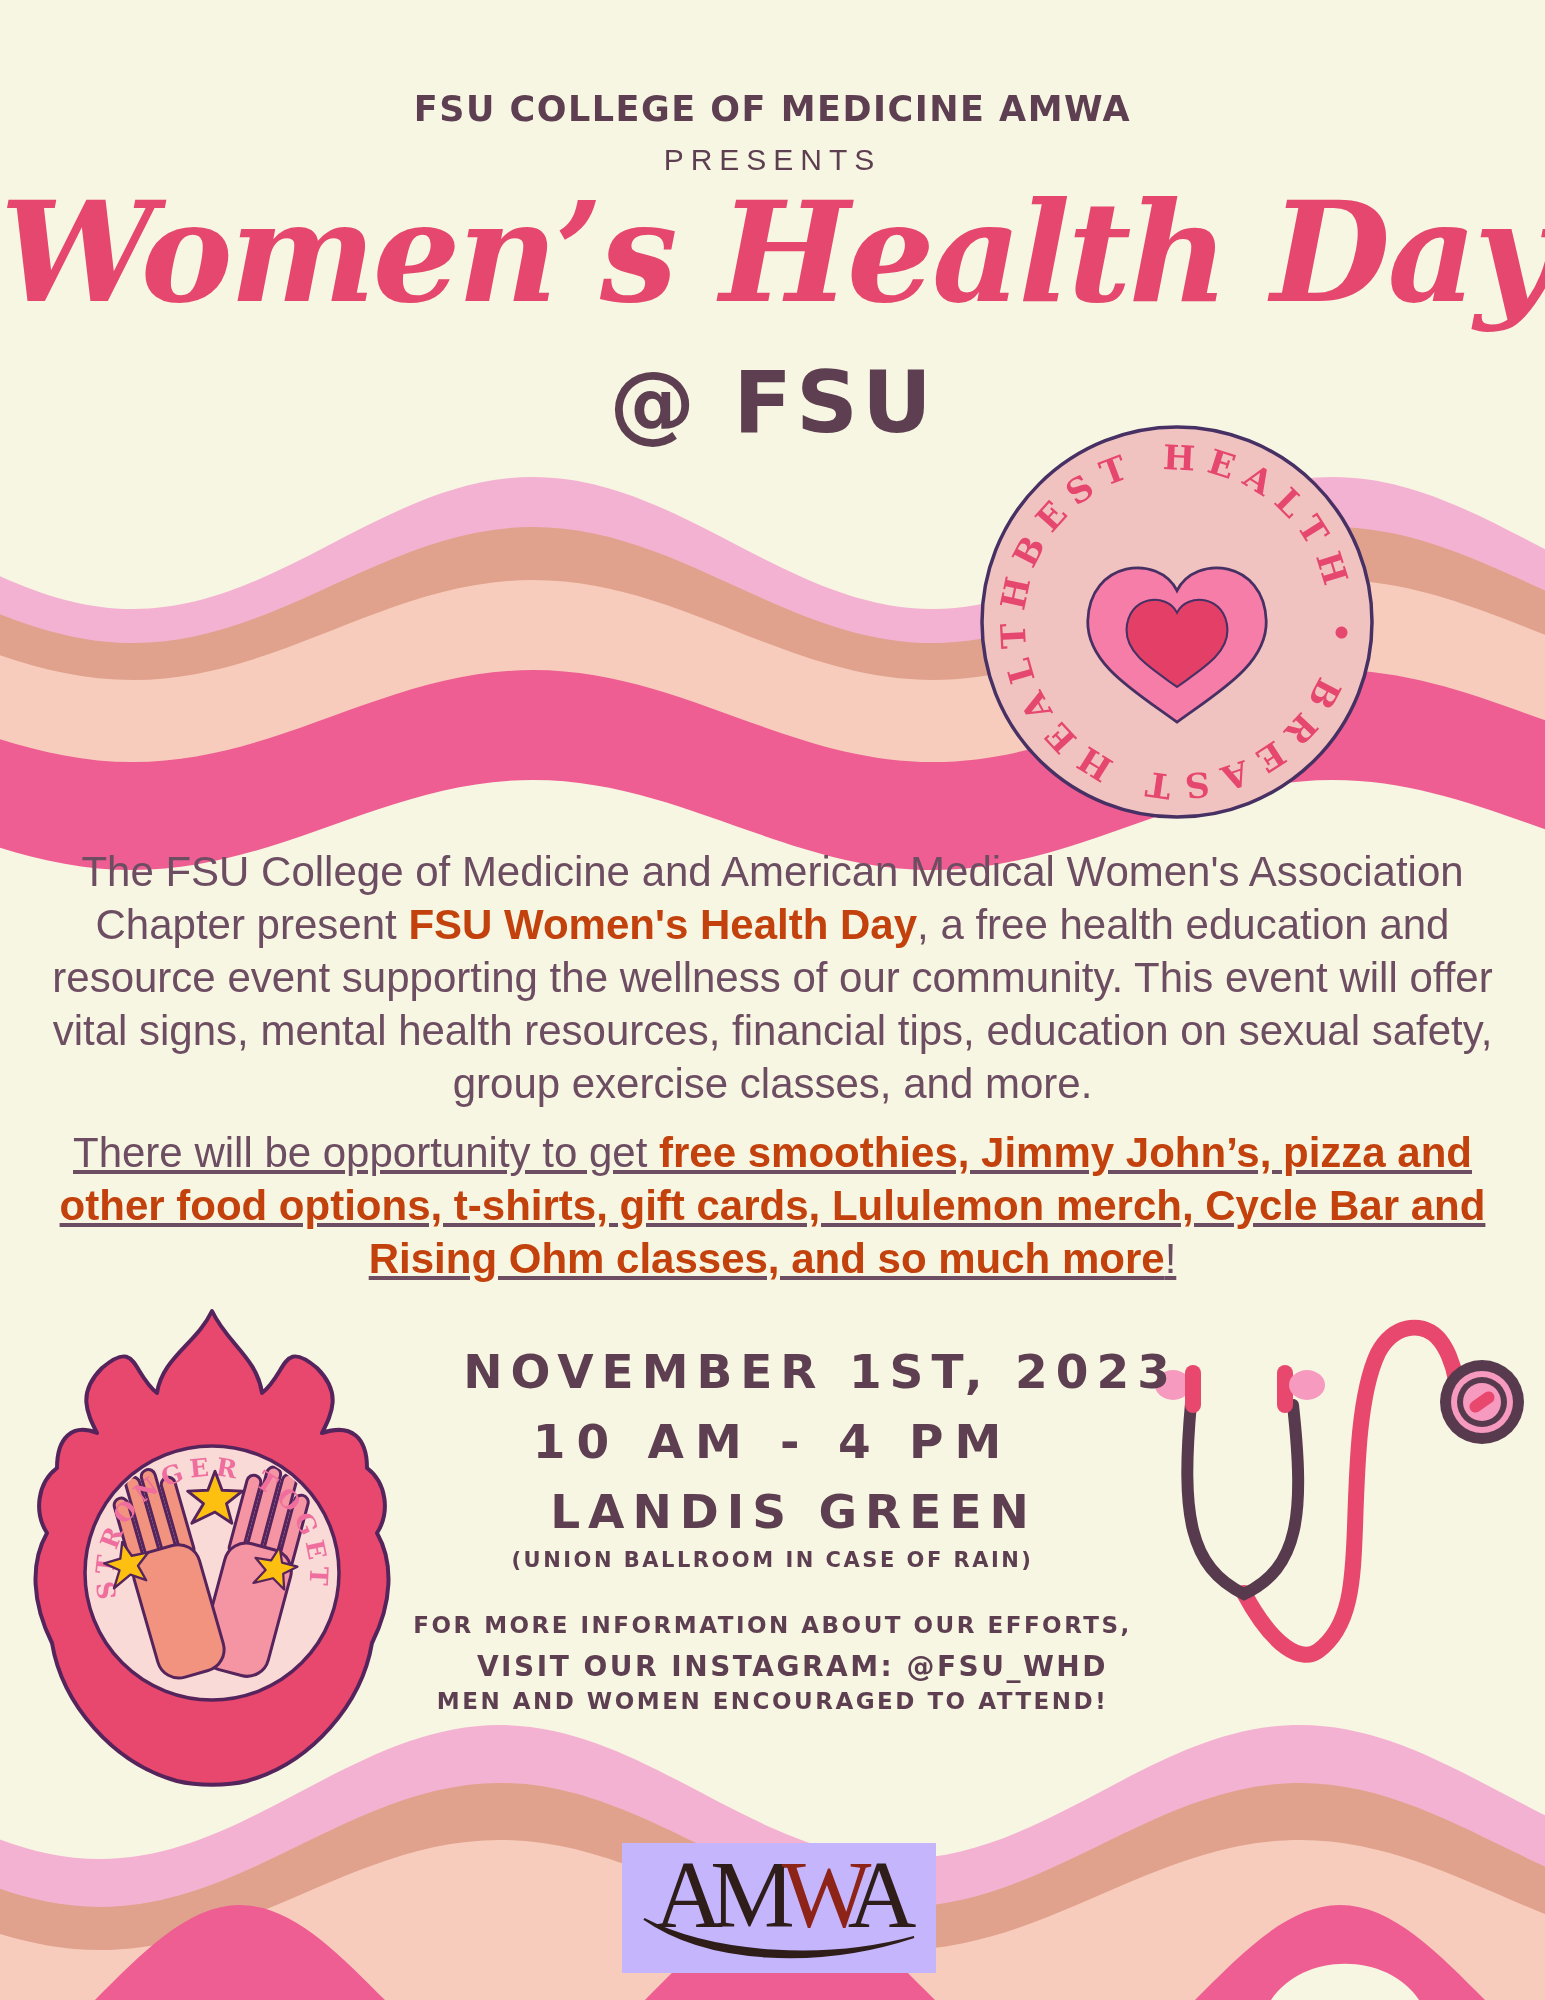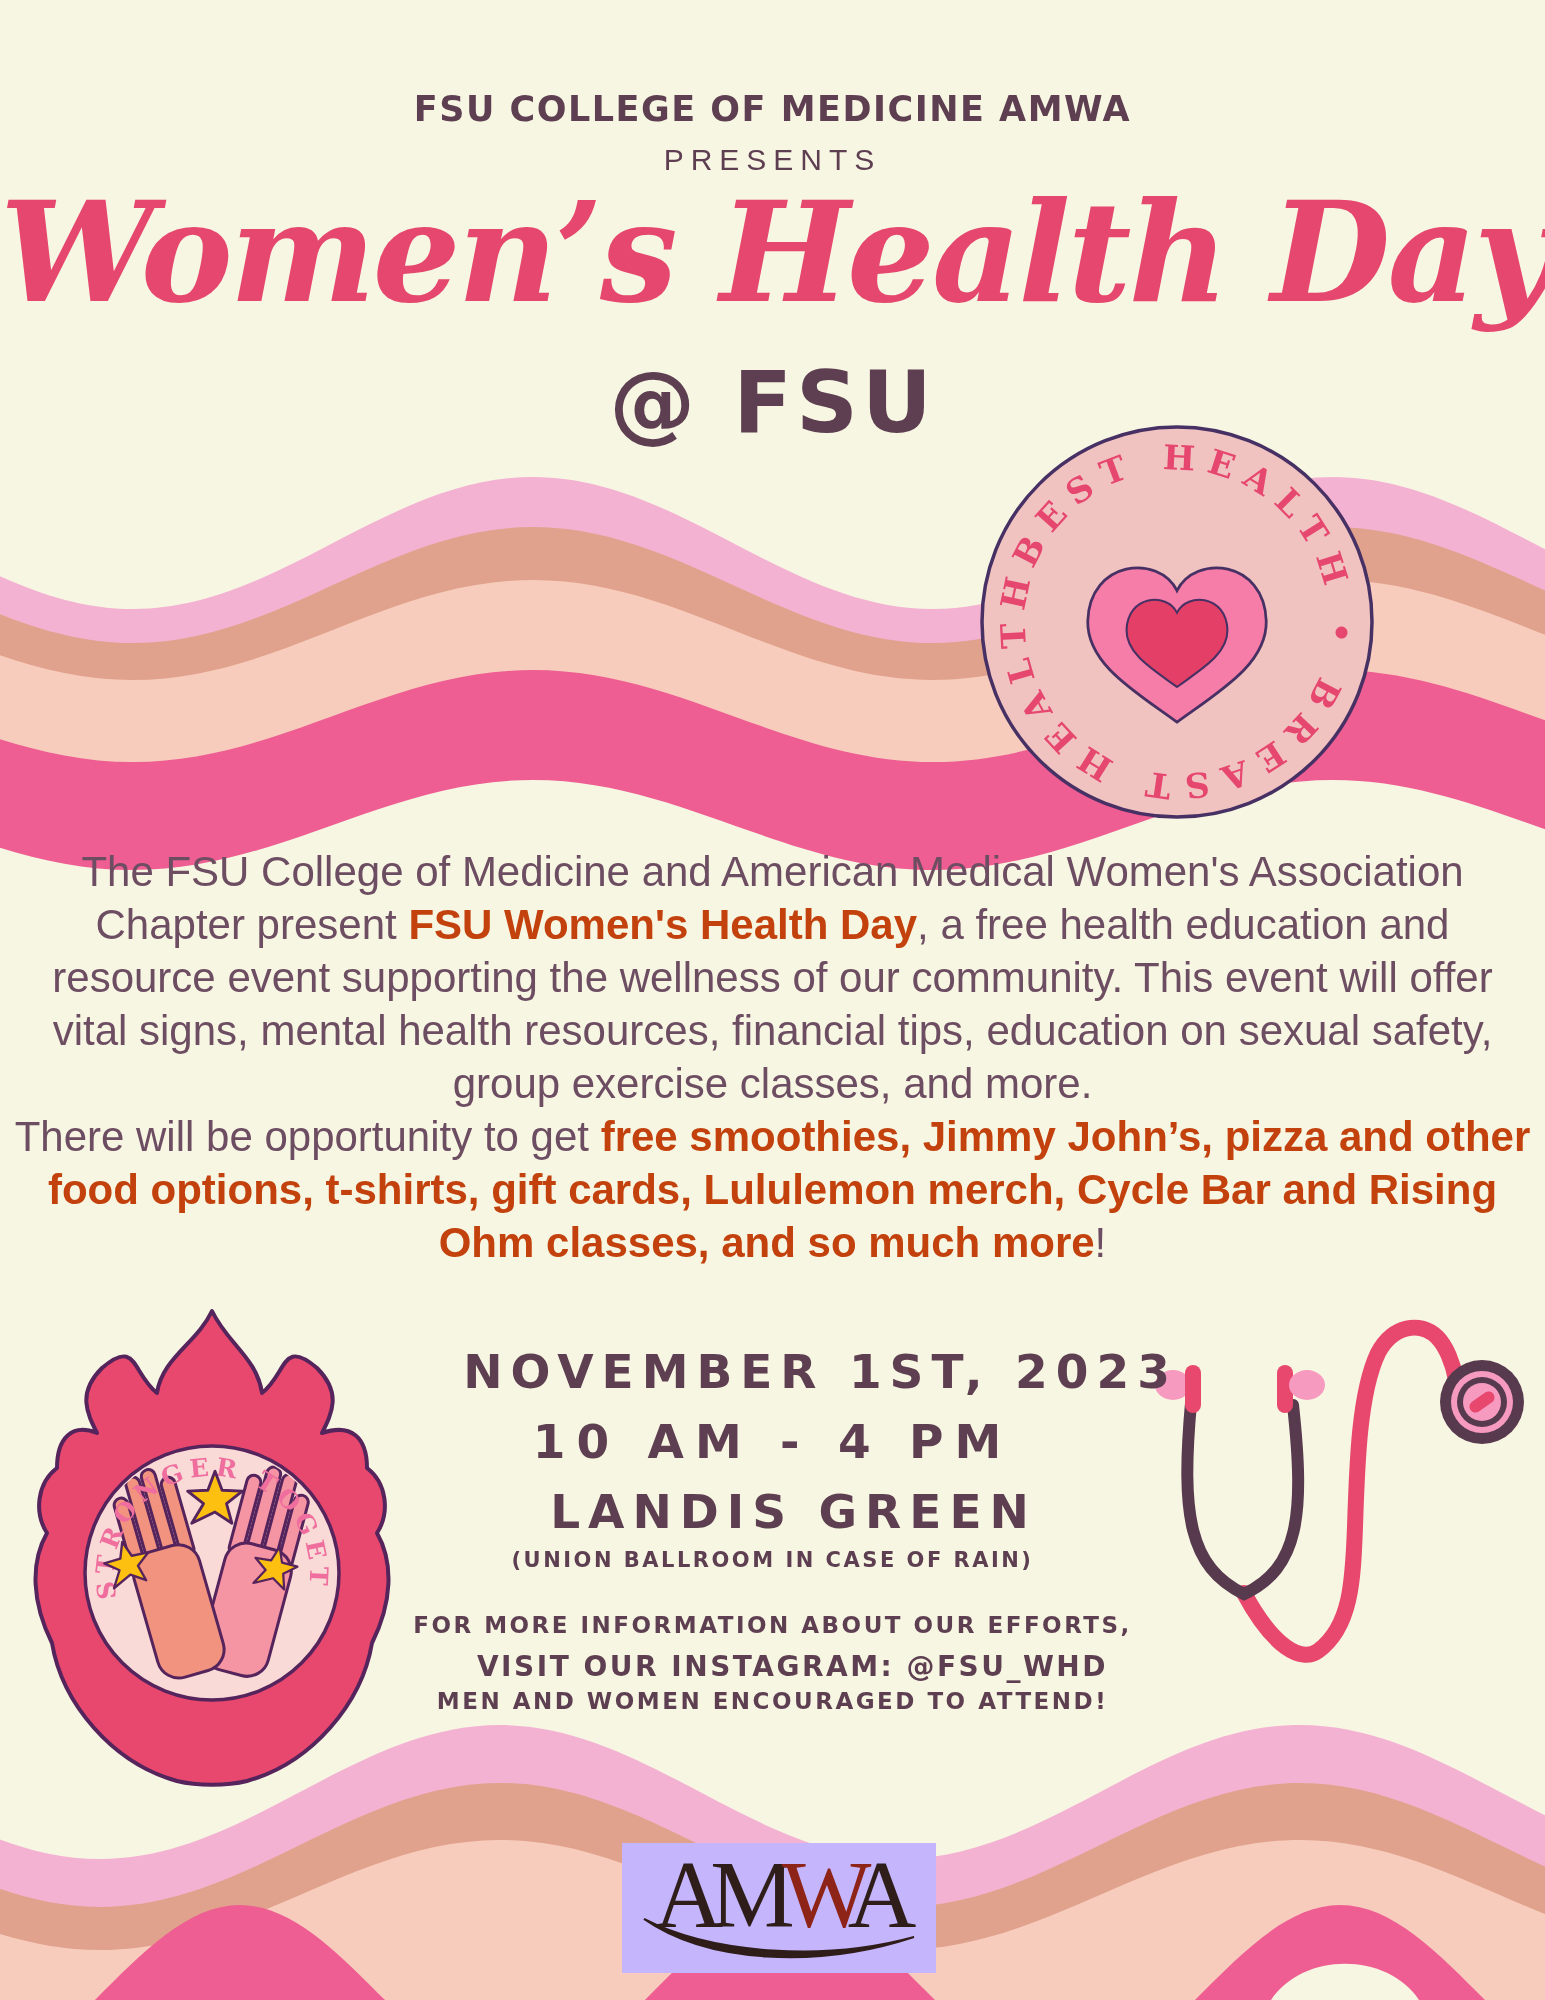--- a/index.html
+++ b/index.html
@@ -92,21 +92,21 @@
     </g>
     <g transform="translate(202,216) scale(0.52)">
       <path fill="#e33f67" stroke="#473064" stroke-width="4" d="M 0,-45 C -20,-85 -95,-78 -97,-12 C -98,35 -45,65 0,98 C 45,65 98,35 97,-12 C 95,-78 20,-85 0,-45 Z"></path>
     </g>
   </svg>
 
   <div class="abs body-copy">
     <p style="margin:0;">
       <span>The FSU College of Medicine and American Medical Women's Association Chapter present </span><b>FSU Women's Health Day</b><span>, a free health education and resource event supporting the wellness of our community. This event will offer vital signs, mental health resources, financial tips, education on sexual safety, group exercise classes, and more.</span>
     </p>
-    <p style="margin:0;">
+    <p style="margin:16px;text-decoration:underline;">
       <span>There will be opportunity to get </span><b>free smoothies, Jimmy John’s, pizza and other food options, t-shirts, gift cards, Lululemon merch, Cycle Bar and Rising Ohm classes, and so much more</b><span>!</span>
     </p>
   </div>
 
   <svg class="abs badge" style="left:22px;top:1263px;" width="375" height="545" viewBox="0 0 375 545">
     <path fill="#e8486e" stroke="#55245c" stroke-width="4" stroke-linejoin="round" d="M 190,48
          C 205,80 235,95 240,130
          C 265,110 260,75 295,105
          C 320,130 310,150 300,170
          C 330,160 345,175 345,205

